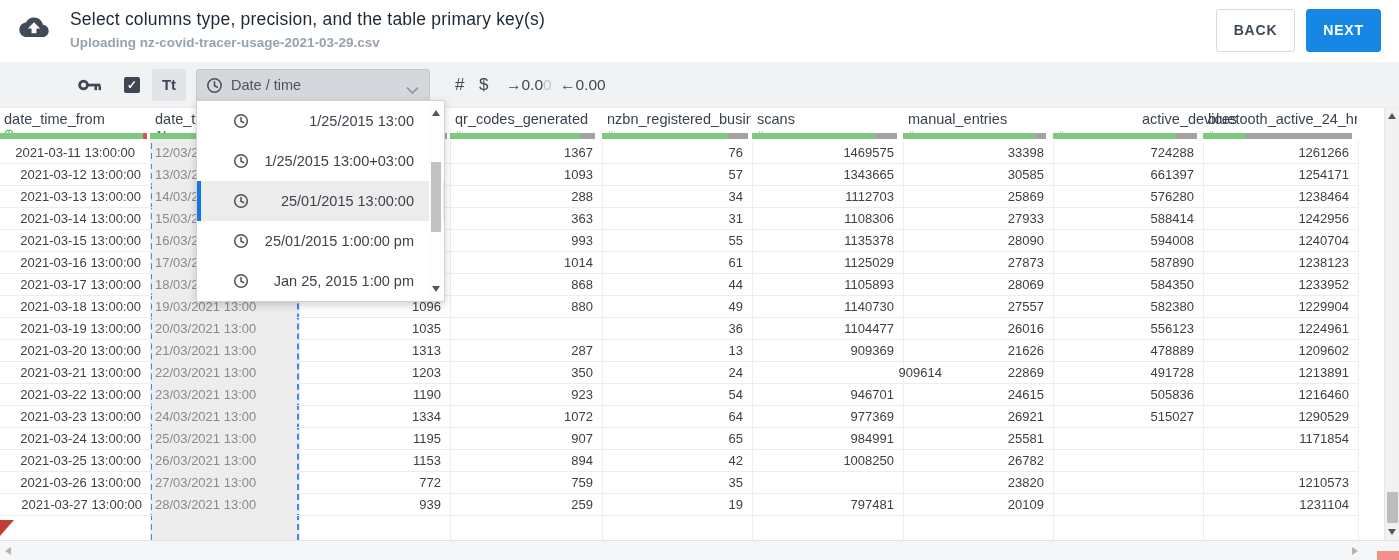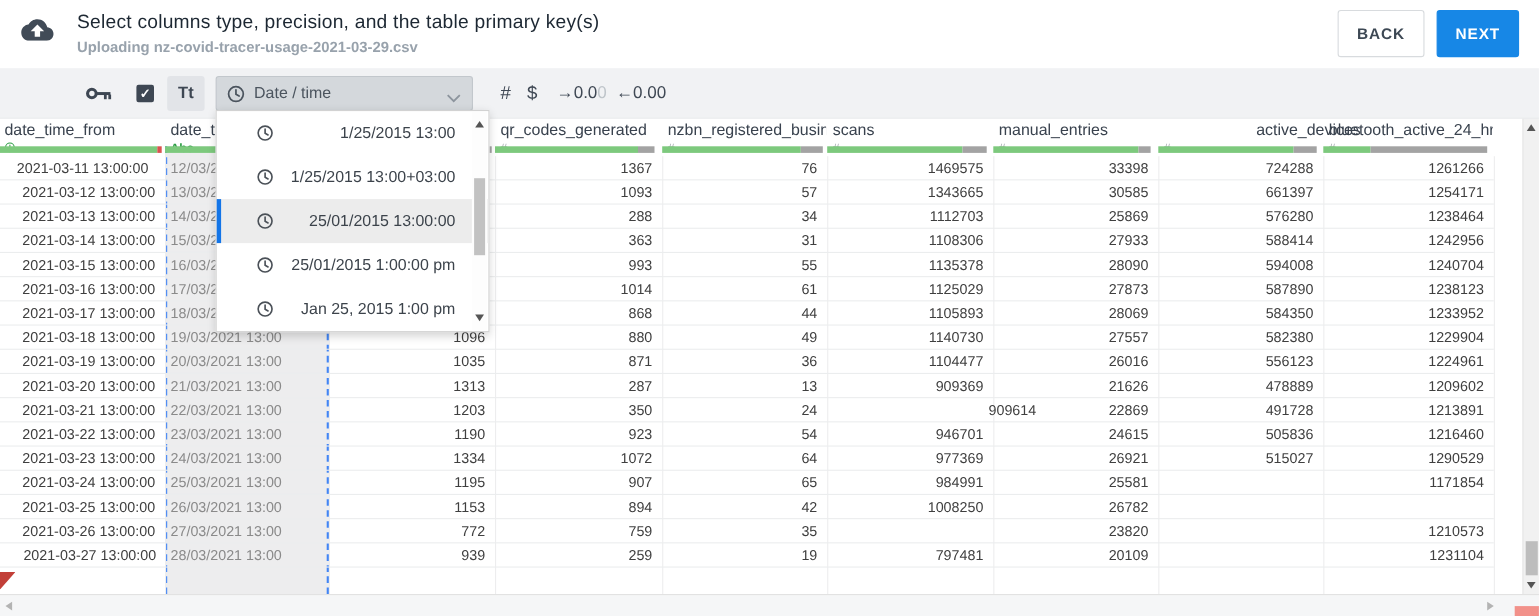--- a/index.html
+++ b/index.html
@@ -268,21 +268,20 @@
           <div class="cell r" style="left: 602px; width: 150px;">49</div>
           <div class="cell r" style="left: 752px; width: 151px;">1140730</div>
           <div class="cell r" style="left: 903px; width: 150px;">27557</div>
           <div class="cell r" style="left: 1053px; width: 150px;">582380</div>
           <div class="cell r" style="left: 1203px; width: 155px;">1229904</div>
         </div>
         <div class="row" style="top: 210px;">
           <div class="cell r" style="left: 0px; width: 150px;">2021-03-19 13:00:00</div>
           <div class="cell l2" style="left: 150px; width: 149px;">20/03/2021 13:00</div>
           <div class="cell r" style="left: 299px; width: 151px;">1035</div>
-          <div class="cell r" style="left: 450px; width: 152px;">871</div>
           <div class="cell r" style="left: 602px; width: 150px;">36</div>
           <div class="cell r" style="left: 752px; width: 151px;">1104477</div>
           <div class="cell r" style="left: 903px; width: 150px;">26016</div>
           <div class="cell r" style="left: 1053px; width: 150px;">556123</div>
           <div class="cell r" style="left: 1203px; width: 155px;">1224961</div>
         </div>
         <div class="row" style="top: 232px;">
           <div class="cell r" style="left: 0px; width: 150px;">2021-03-20 13:00:00</div>
           <div class="cell l2" style="left: 150px; width: 149px;">21/03/2021 13:00</div>
           <div class="cell r" style="left: 299px; width: 151px;">1313</div>

